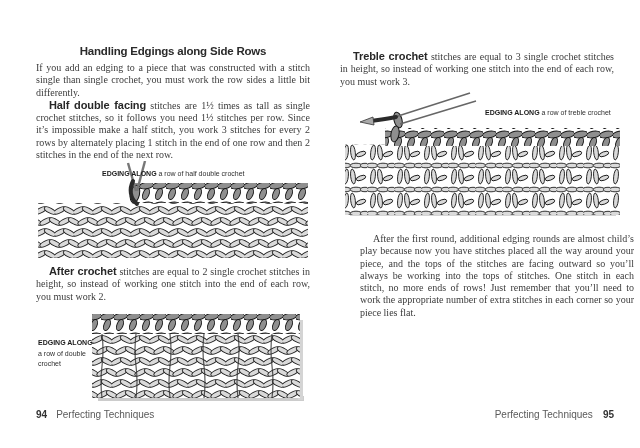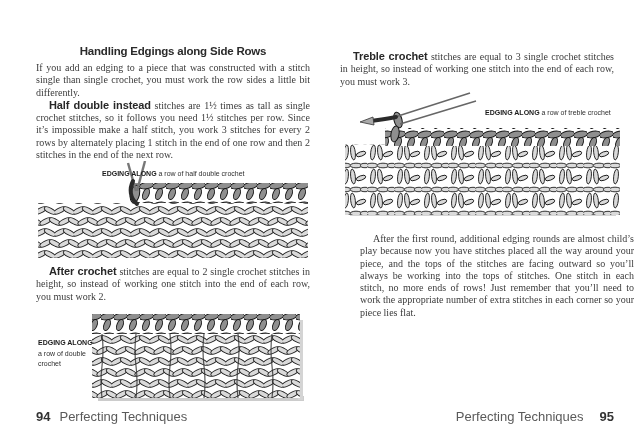--- a/index.html
+++ b/index.html
@@ -31,27 +31,27 @@
   .fig svg{position:absolute;left:0;top:0}
   .cap{
     position:absolute;font-family:"Liberation Sans",sans-serif;font-size:7px;
     color:#2e2e2e;white-space:nowrap;z-index:2;
   }
   .capb{font-weight:700;color:#1a1a1a}
   .figcap-left{white-space:normal;width:64px;line-height:10.5px}
   .figcap-left .capline{display:block}
   .footer{
     position:absolute;top:409px;width:274px;
-    font-family:"Liberation Sans",sans-serif;font-size:13px;color:#5a5a5a;
+    font-family:"Liberation Sans",sans-serif;font-size:10px;color:#5a5a5a;
   }
   .footer-left{left:36px;text-align:left}
   .footer-right{left:340px;text-align:right}
   .fnum{font-weight:700;color:#333}
   .footer-left .fnum{margin-right:9px}
-  .footer-right .fnum{margin-left:16px}
+  .footer-right .fnum{margin-left:10px}
 </style>
 </head>
 <body>
 
 <svg width="0" height="0" style="position:absolute" aria-hidden="true">
   <defs>
     <pattern id="stBody" width="19" height="22" patternUnits="userSpaceOnUse">
       <rect width="19" height="22" fill="#ffffff"></rect>
       <ellipse cx="4.5" cy="5.5" rx="6.2" ry="2.5" transform="rotate(-28 4.5 5.5)" fill="var(--c-body,#dadada)" stroke="var(--c-outline,#1c1c1c)" stroke-width="0.9"></ellipse>
       <ellipse cx="14" cy="5.5" rx="6.2" ry="2.5" transform="rotate(28 14 5.5)" fill="var(--c-body,#dadada)" stroke="var(--c-outline,#1c1c1c)" stroke-width="0.9"></ellipse>
@@ -75,21 +75,21 @@
     </pattern>
   </defs>
 </svg>
 
 <div class="spread">
 
   <div class="heading">Handling Edgings along Side Rows</div>
 
   <div class="textblock" style="left:36px;top:62px">
     <p>If you add an edging to a piece that was constructed with a stitch single than single crochet, you must work the row sides a little bit differently.</p>
-    <p class="ind"><span class="lead">Half double instead</span><span> stitches are 1½ times as tall as single crochet stitches, so it follows you need 1½ stitches per row. Since it’s impossible make a half stitch, you work 3 stitches for every 2 rows by alternately placing 1 stitch in the end of one row and then 2 stitches in the end of the next row.</span></p>
+    <p class="ind"><span class="lead">Half double facing</span><span> stitches are 1½ times as tall as single crochet stitches, so it follows you need 1½ stitches per row. Since it’s impossible make a half stitch, you work 3 stitches for every 2 rows by alternately placing 1 stitch in the end of one row and then 2 stitches in the end of the next row.</span></p>
   </div>
 
   <div class="fig" id="fig1" style="left:36px;top:161px;width:274px;height:102px">
     <div class="cap" style="left:66px;top:9px"><span class="capb">EDGING ALONG</span><span> a row of half double crochet</span></div>
     <svg width="274" height="102" viewBox="0 0 274 102">
       <rect x="2" y="42" width="270" height="55" fill="url(#stBody)"></rect>
       <rect x="97" y="22" width="175" height="20" fill="url(#stEdge)"></rect>
       <ellipse cx="99" cy="33" rx="4.5" ry="9" transform="rotate(12 99 33)" fill="var(--c-edge,#8f8f8f)" stroke="#141414" stroke-width="1"></ellipse>
       <g>
         <path d="M92,2 L100,30" stroke="#777" stroke-width="2.4" fill="none"></path>

